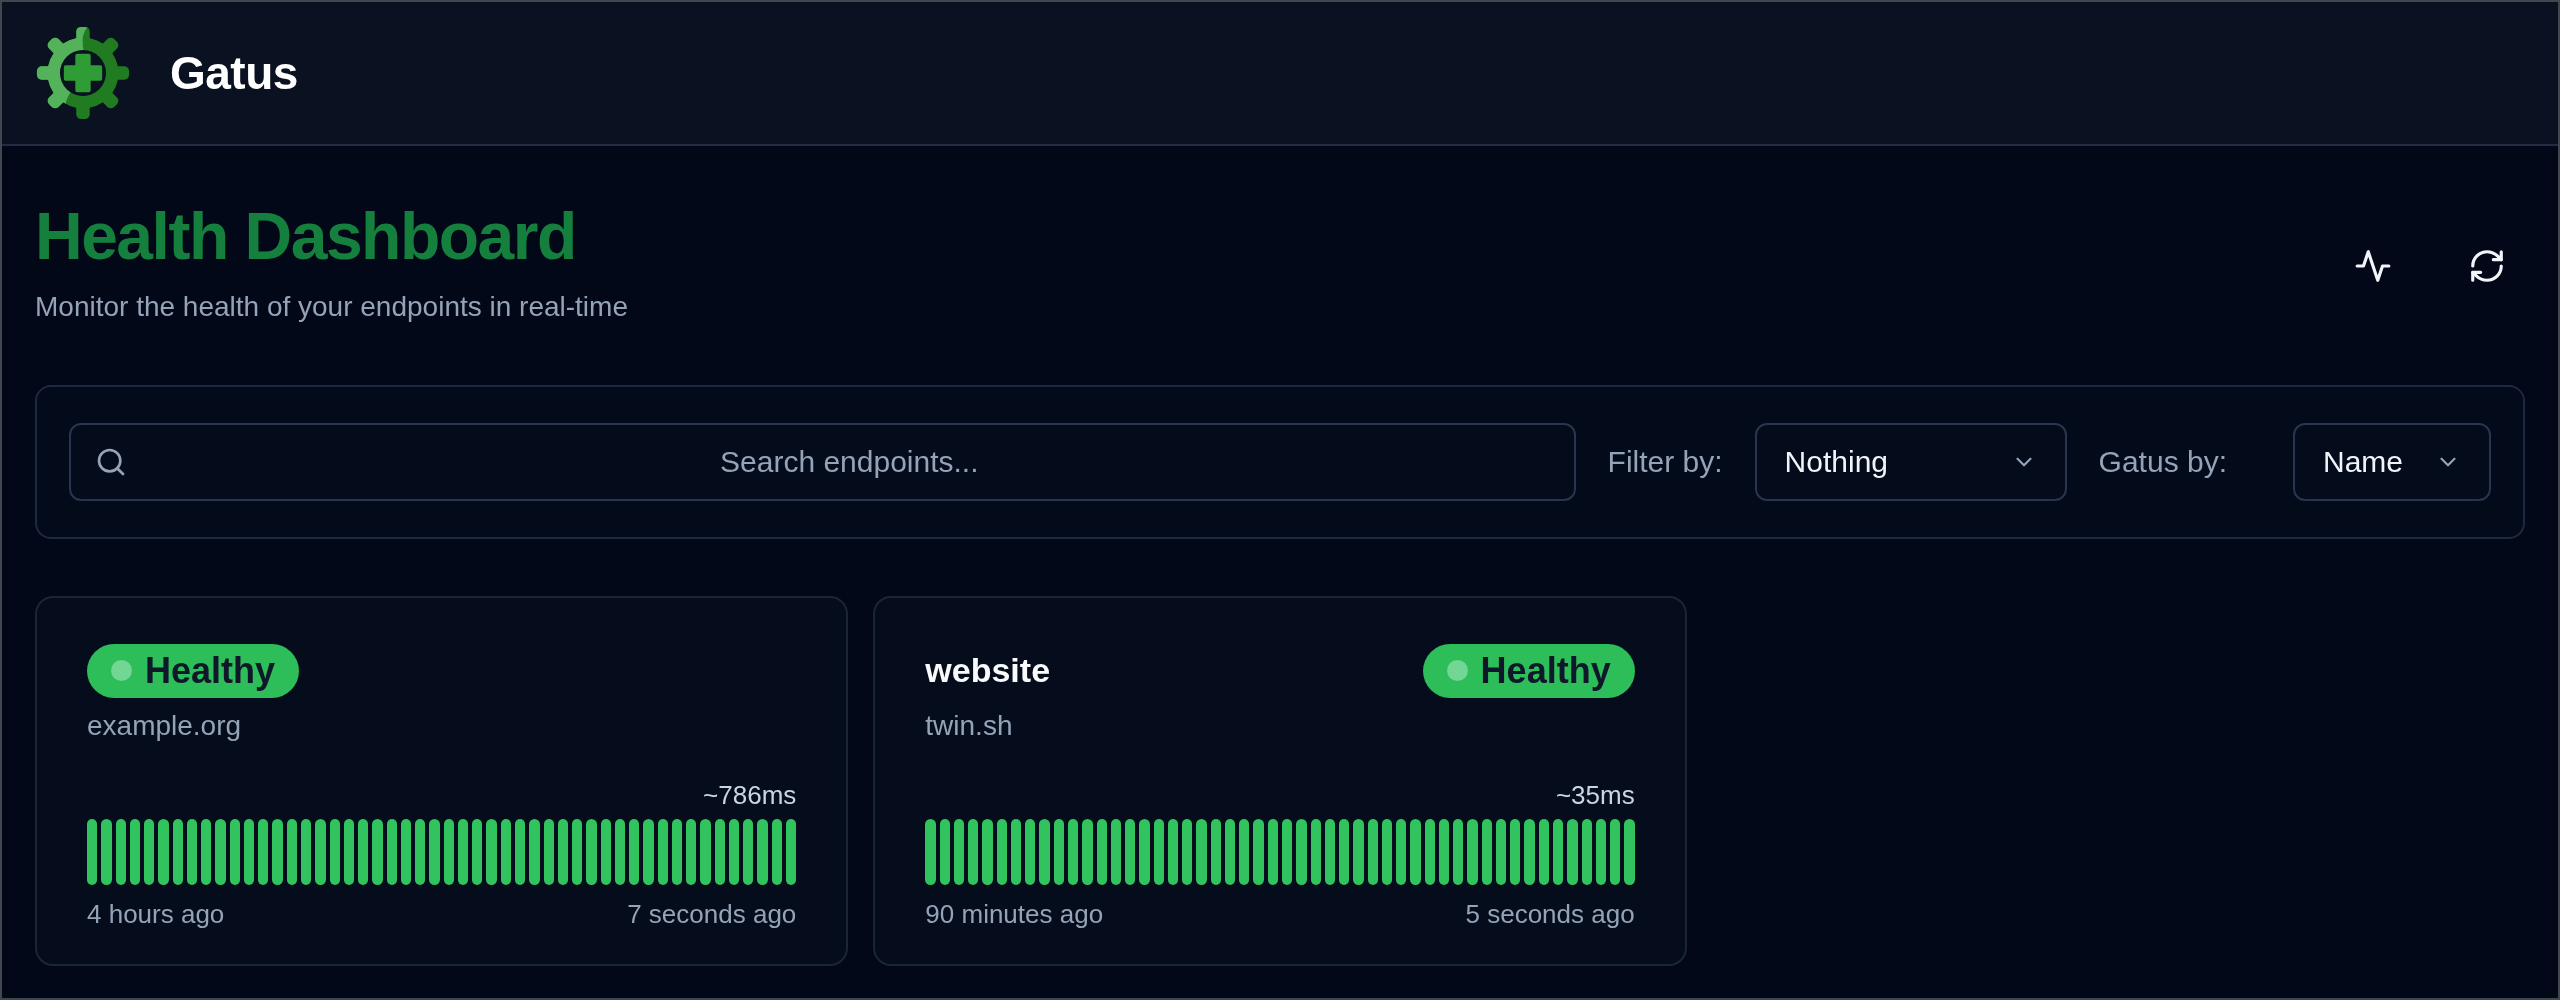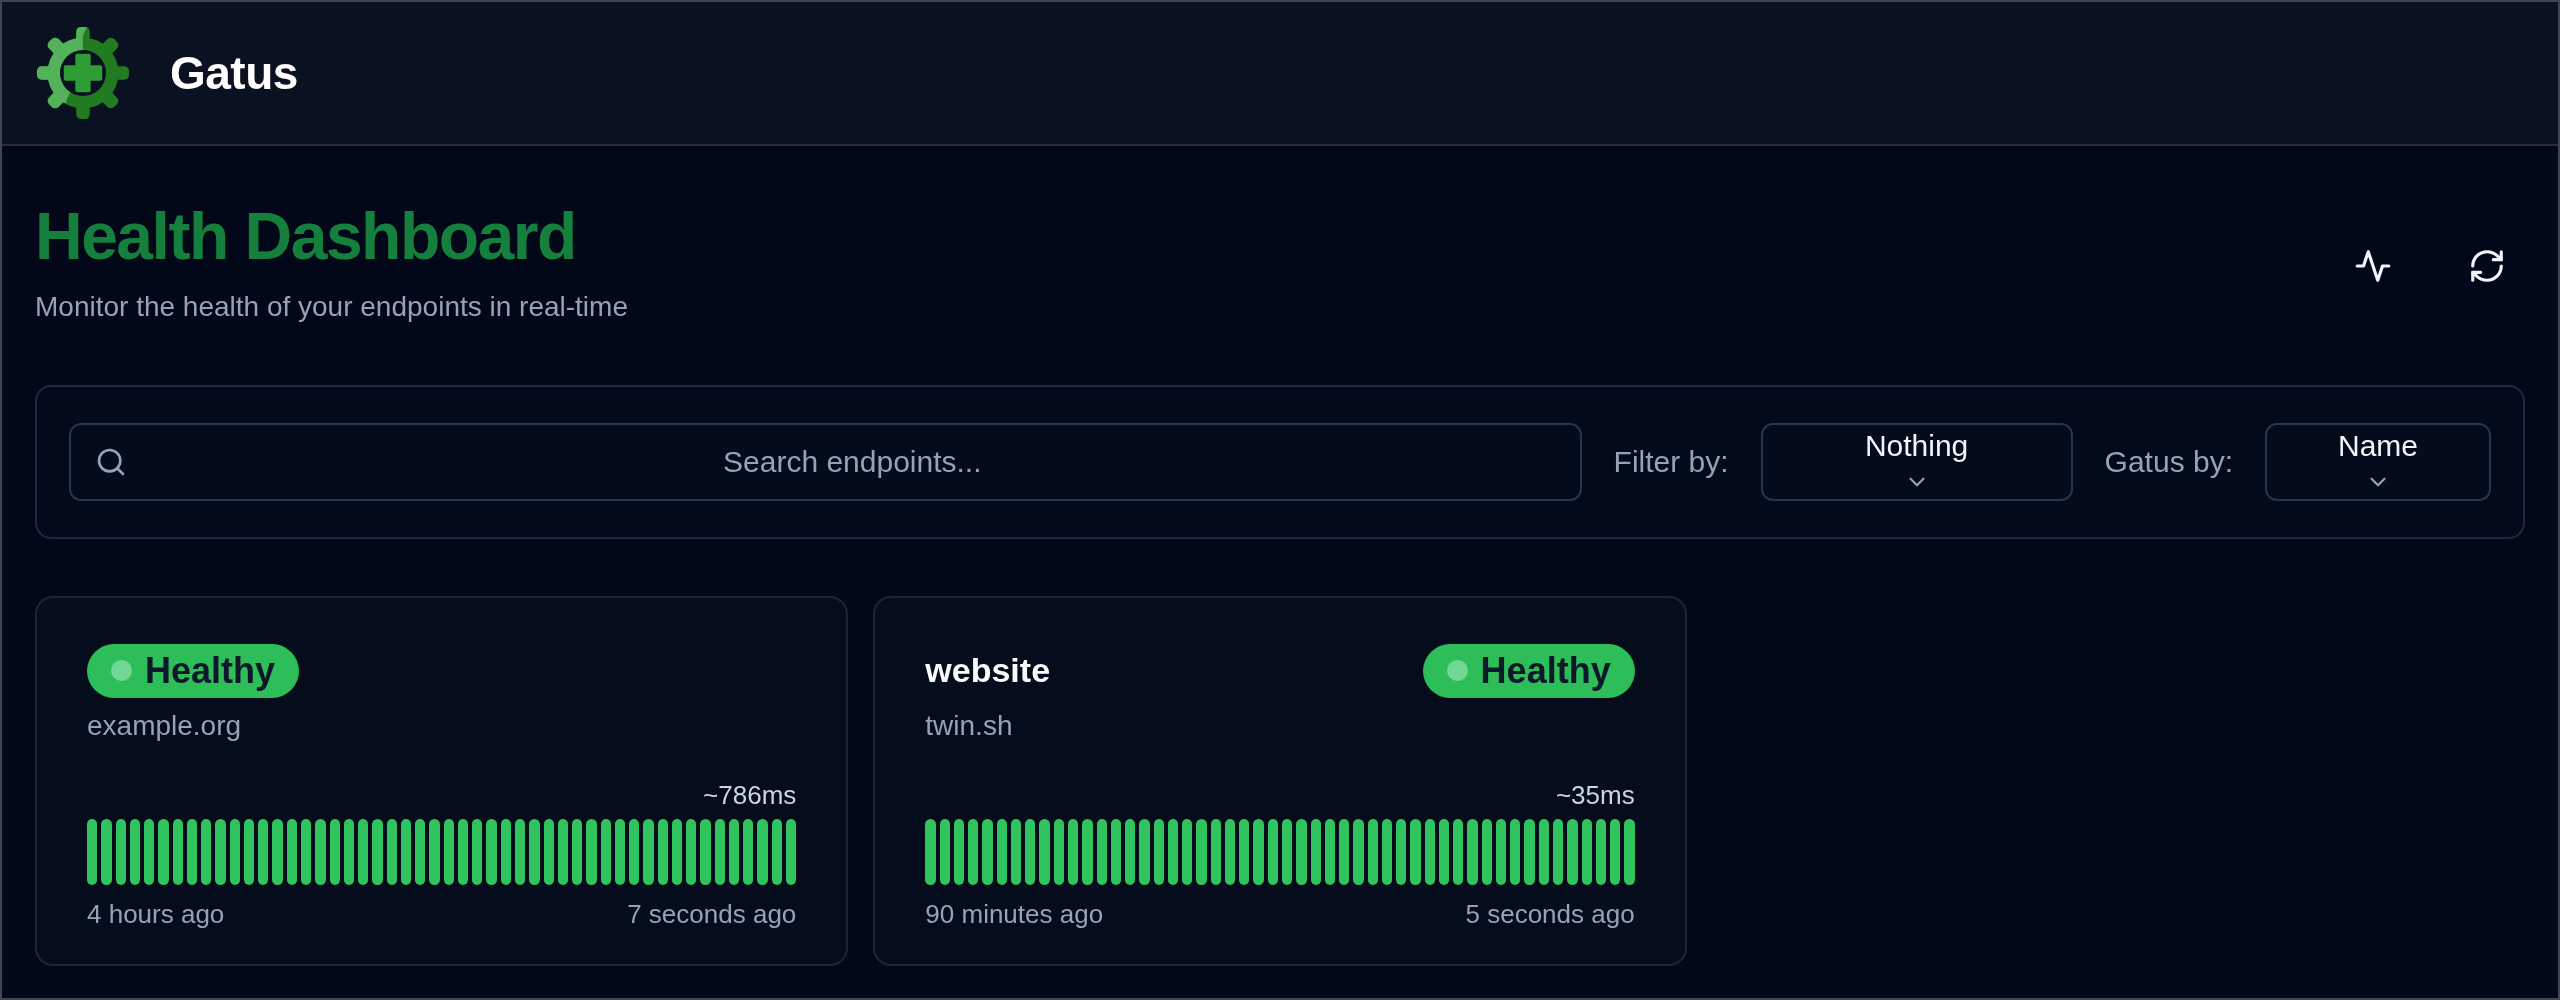--- a/index.html
+++ b/index.html
@@ -112,24 +112,23 @@
   .select {
     border: 2px solid #283450;
     border-radius: 12px;
     height: 78px;
     display: flex;
     align-items: center;
     justify-content: space-between;
     padding: 4px 28px;
     background: #040b1a;
     cursor: pointer;
-    flex-direction: column;
   }
   .select-filter { width: 312px; }
-  .select-sort { width: 226px; }
+  .select-sort { width: 198px; margin-left: 34px; }
   .select-value { color: #f1f5f9; font-size: 30px; }
   .select svg { width: 26px; height: 26px; }
 
   
   .cards {
     margin-top: 57px;
     display: grid;
     grid-template-columns: repeat(3, 1fr);
     gap: 25px;
   }

